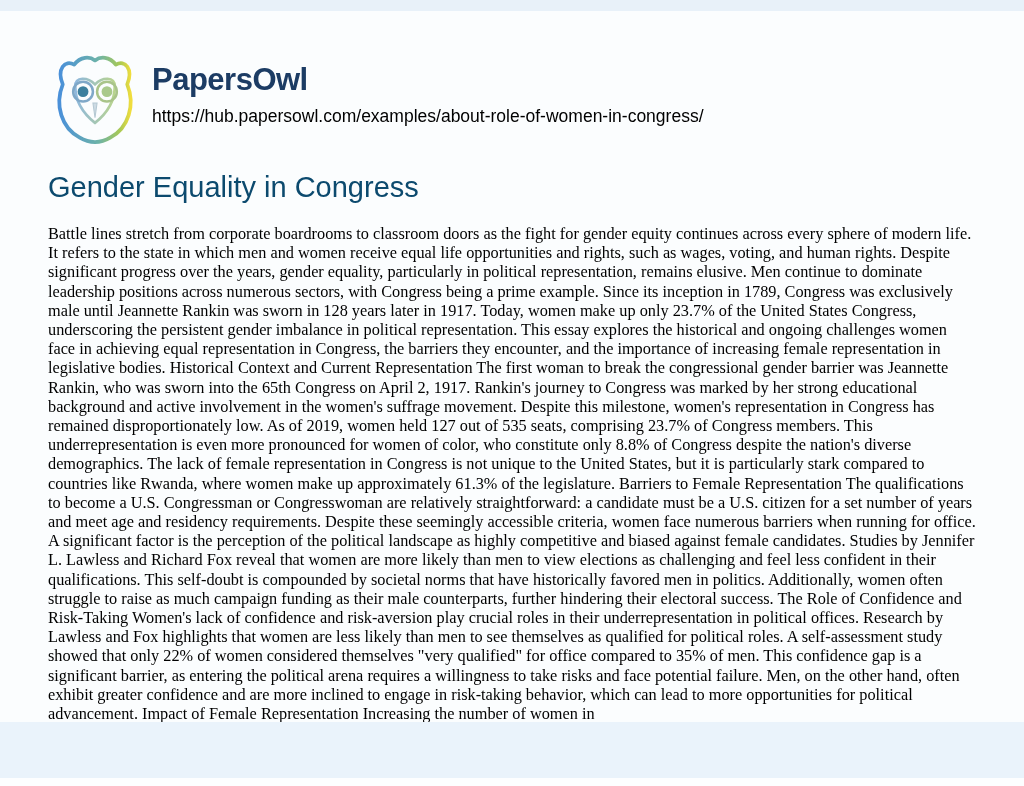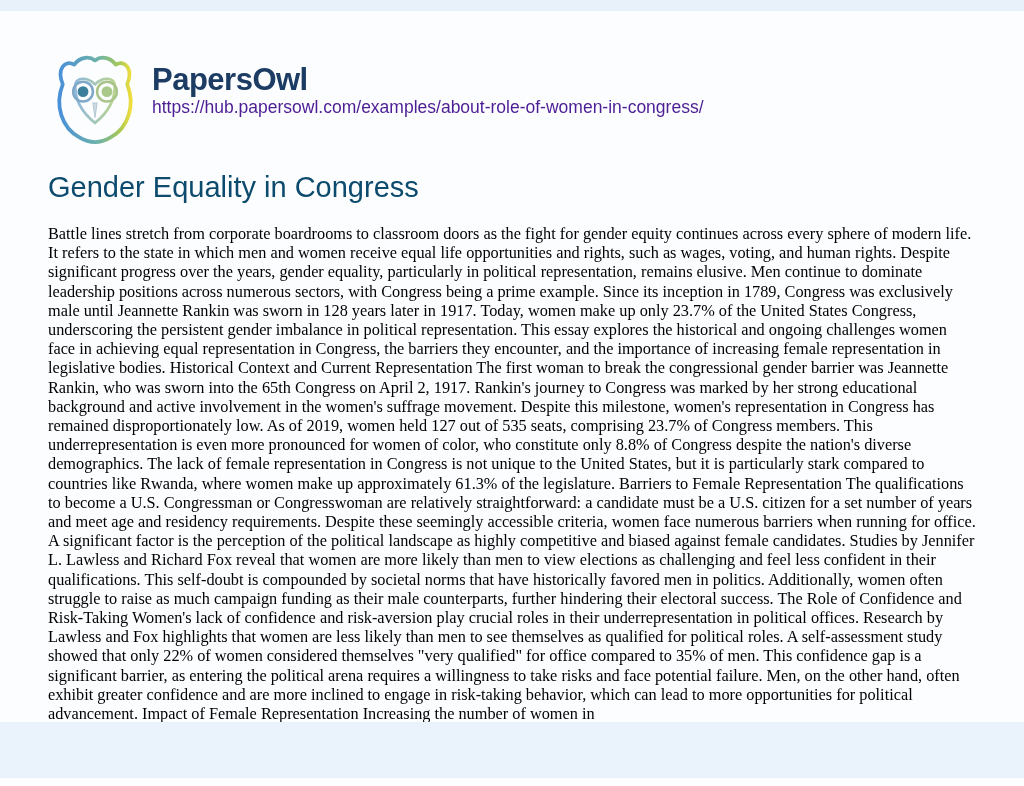--- a/index.html
+++ b/index.html
@@ -26,22 +26,22 @@
 
   .header { position: absolute; top: 38px; left: 42px; display: flex; align-items: flex-start; }
   .logo { width: 106px; height: 104px; flex: 0 0 auto; }
   .brand-block { margin-left: 4px; padding-top: 14px; }
   .brand {
     font-size: 31px; font-weight: 700; color: #1c3c64;
     letter-spacing: -0.5px; line-height: 1.1;
     font-family: "Liberation Sans", sans-serif;
   }
   .url {
-    display: block; 
-    font-size: 17.5px; color: #4c1d95; text-decoration: none;
+    display: block; margin-top: 9px;
+    font-size: 17.5px; color: #000000; text-decoration: none;
     font-family: "Liberation Sans", sans-serif;
   }
 
   .title {
     position: absolute; top: 160px; left: 48px; margin: 0;
     font-size: 29px; font-weight: 400; color: #0c4a6e;
     font-family: "Liberation Sans", sans-serif;
   }
 
   .body-text {

